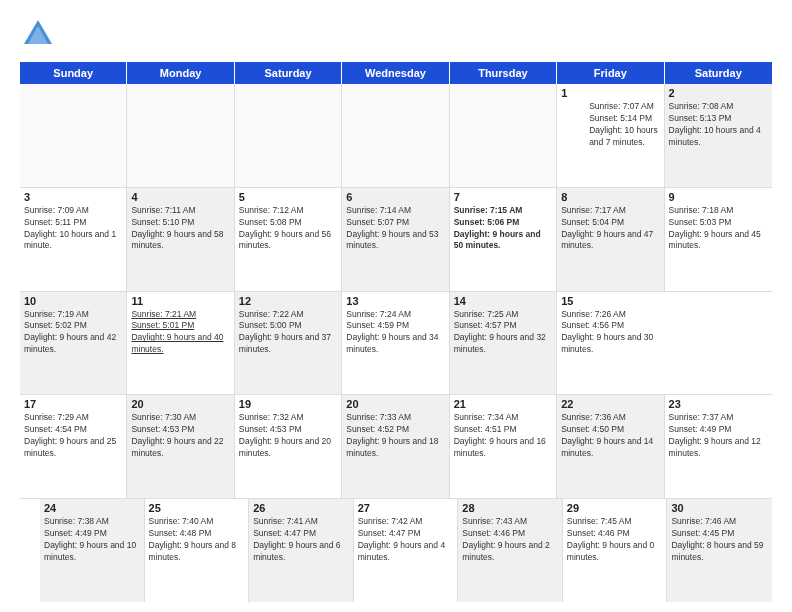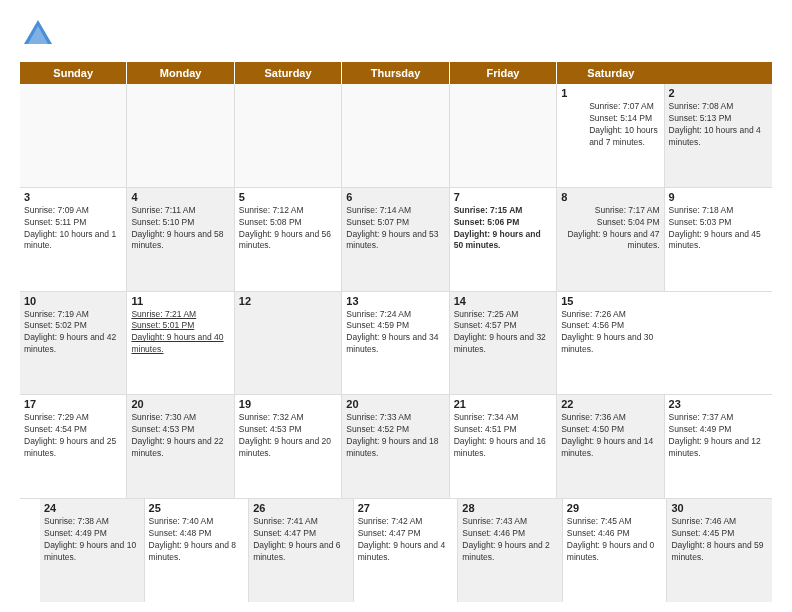--- a/index.html
+++ b/index.html
@@ -60,21 +60,21 @@
       color: #555;
     }
     .calendar {
       flex: 1;
       display: flex;
       flex-direction: column;
     }
     .cal-header {
       display: grid;
       grid-template-columns: repeat(7, 1fr);
-      background: #a16207;
+      background: #1d4ed8;
     }
     .cal-header-cell {
       color: #fff;
       font-size: 11px;
       font-weight: bold;
       padding: 5px 4px;
       text-align: center;
       border-right: 1px solid #fff;
     }
     .cal-header-cell:last-child { border-right: none; }
@@ -132,20 +132,21 @@
       <div class="month-title"></div>
       <div class="subtitle"></div>
     </div>
   </div>
 
   <div class="calendar">
     <div class="cal-header">
     <div class="cal-header-cell">Sunday</div>
         <div class="cal-header-cell">Monday</div>
         <div class="cal-header-cell">Saturday</div>
+        <div class="cal-header-cell">Wednesday</div>
         <div class="cal-header-cell">Thursday</div>
         <div class="cal-header-cell">Friday</div>
         <div class="cal-header-cell">Saturday</div>
       </div>
     <div class="cal-body">
     <div class="cal-row">
           <div class="cal-cell empty"></div>
           <div class="cal-cell empty"></div>
           <div class="cal-cell empty"></div>
           <div class="cal-cell empty"></div>
@@ -189,21 +190,21 @@
 Daylight: 9 hours and 53 minutes.</div>
           </div>
           <div class="cal-cell">
             <div class="day-number">7</div>
             <div class="day-info" style="white-space: pre-line; font-weight: bold;">Sunrise: 7:15 AM
 Sunset: 5:06 PM
 Daylight: 9 hours and 50 minutes.</div>
           </div>
           <div class="cal-cell shaded">
             <div class="day-number">8</div>
-            <div class="day-info" style="white-space: pre-line; text-align: right;">Sunrise: 7:17 AM
+            <div class="day-info" style="white-space: pre-line;">Sunrise: 7:17 AM
 Sunset: 5:04 PM
 Daylight: 9 hours and 47 minutes.</div>
           </div>
           <div class="cal-cell">
             <div class="day-number">9</div>
             <div class="day-info" style="white-space: pre-line;">Sunrise: 7:18 AM
 Sunset: 5:03 PM
 Daylight: 9 hours and 45 minutes.</div>
           </div>
         </div>
@@ -215,20 +216,23 @@
 Daylight: 9 hours and 42 minutes.</div>
           </div>
           <div class="cal-cell">
             <div class="day-number">11</div>
             <div class="day-info" style="white-space: pre-line; text-decoration: underline;">Sunrise: 7:21 AM
 Sunset: 5:01 PM
 Daylight: 9 hours and 40 minutes.</div>
           </div>
           <div class="cal-cell shaded">
             <div class="day-number">12</div>
+            <div class="day-info" style="white-space: pre-line;">Sunrise: 7:22 AM
+Sunset: 5:00 PM
+Daylight: 9 hours and 37 minutes.</div>
           </div>
           <div class="cal-cell">
             <div class="day-number">13</div>
             <div class="day-info" style="white-space: pre-line;">Sunrise: 7:24 AM
 Sunset: 4:59 PM
 Daylight: 9 hours and 34 minutes.</div>
           </div>
           <div class="cal-cell shaded">
             <div class="day-number">14</div>
             <div class="day-info" style="white-space: pre-line;">Sunrise: 7:25 AM

